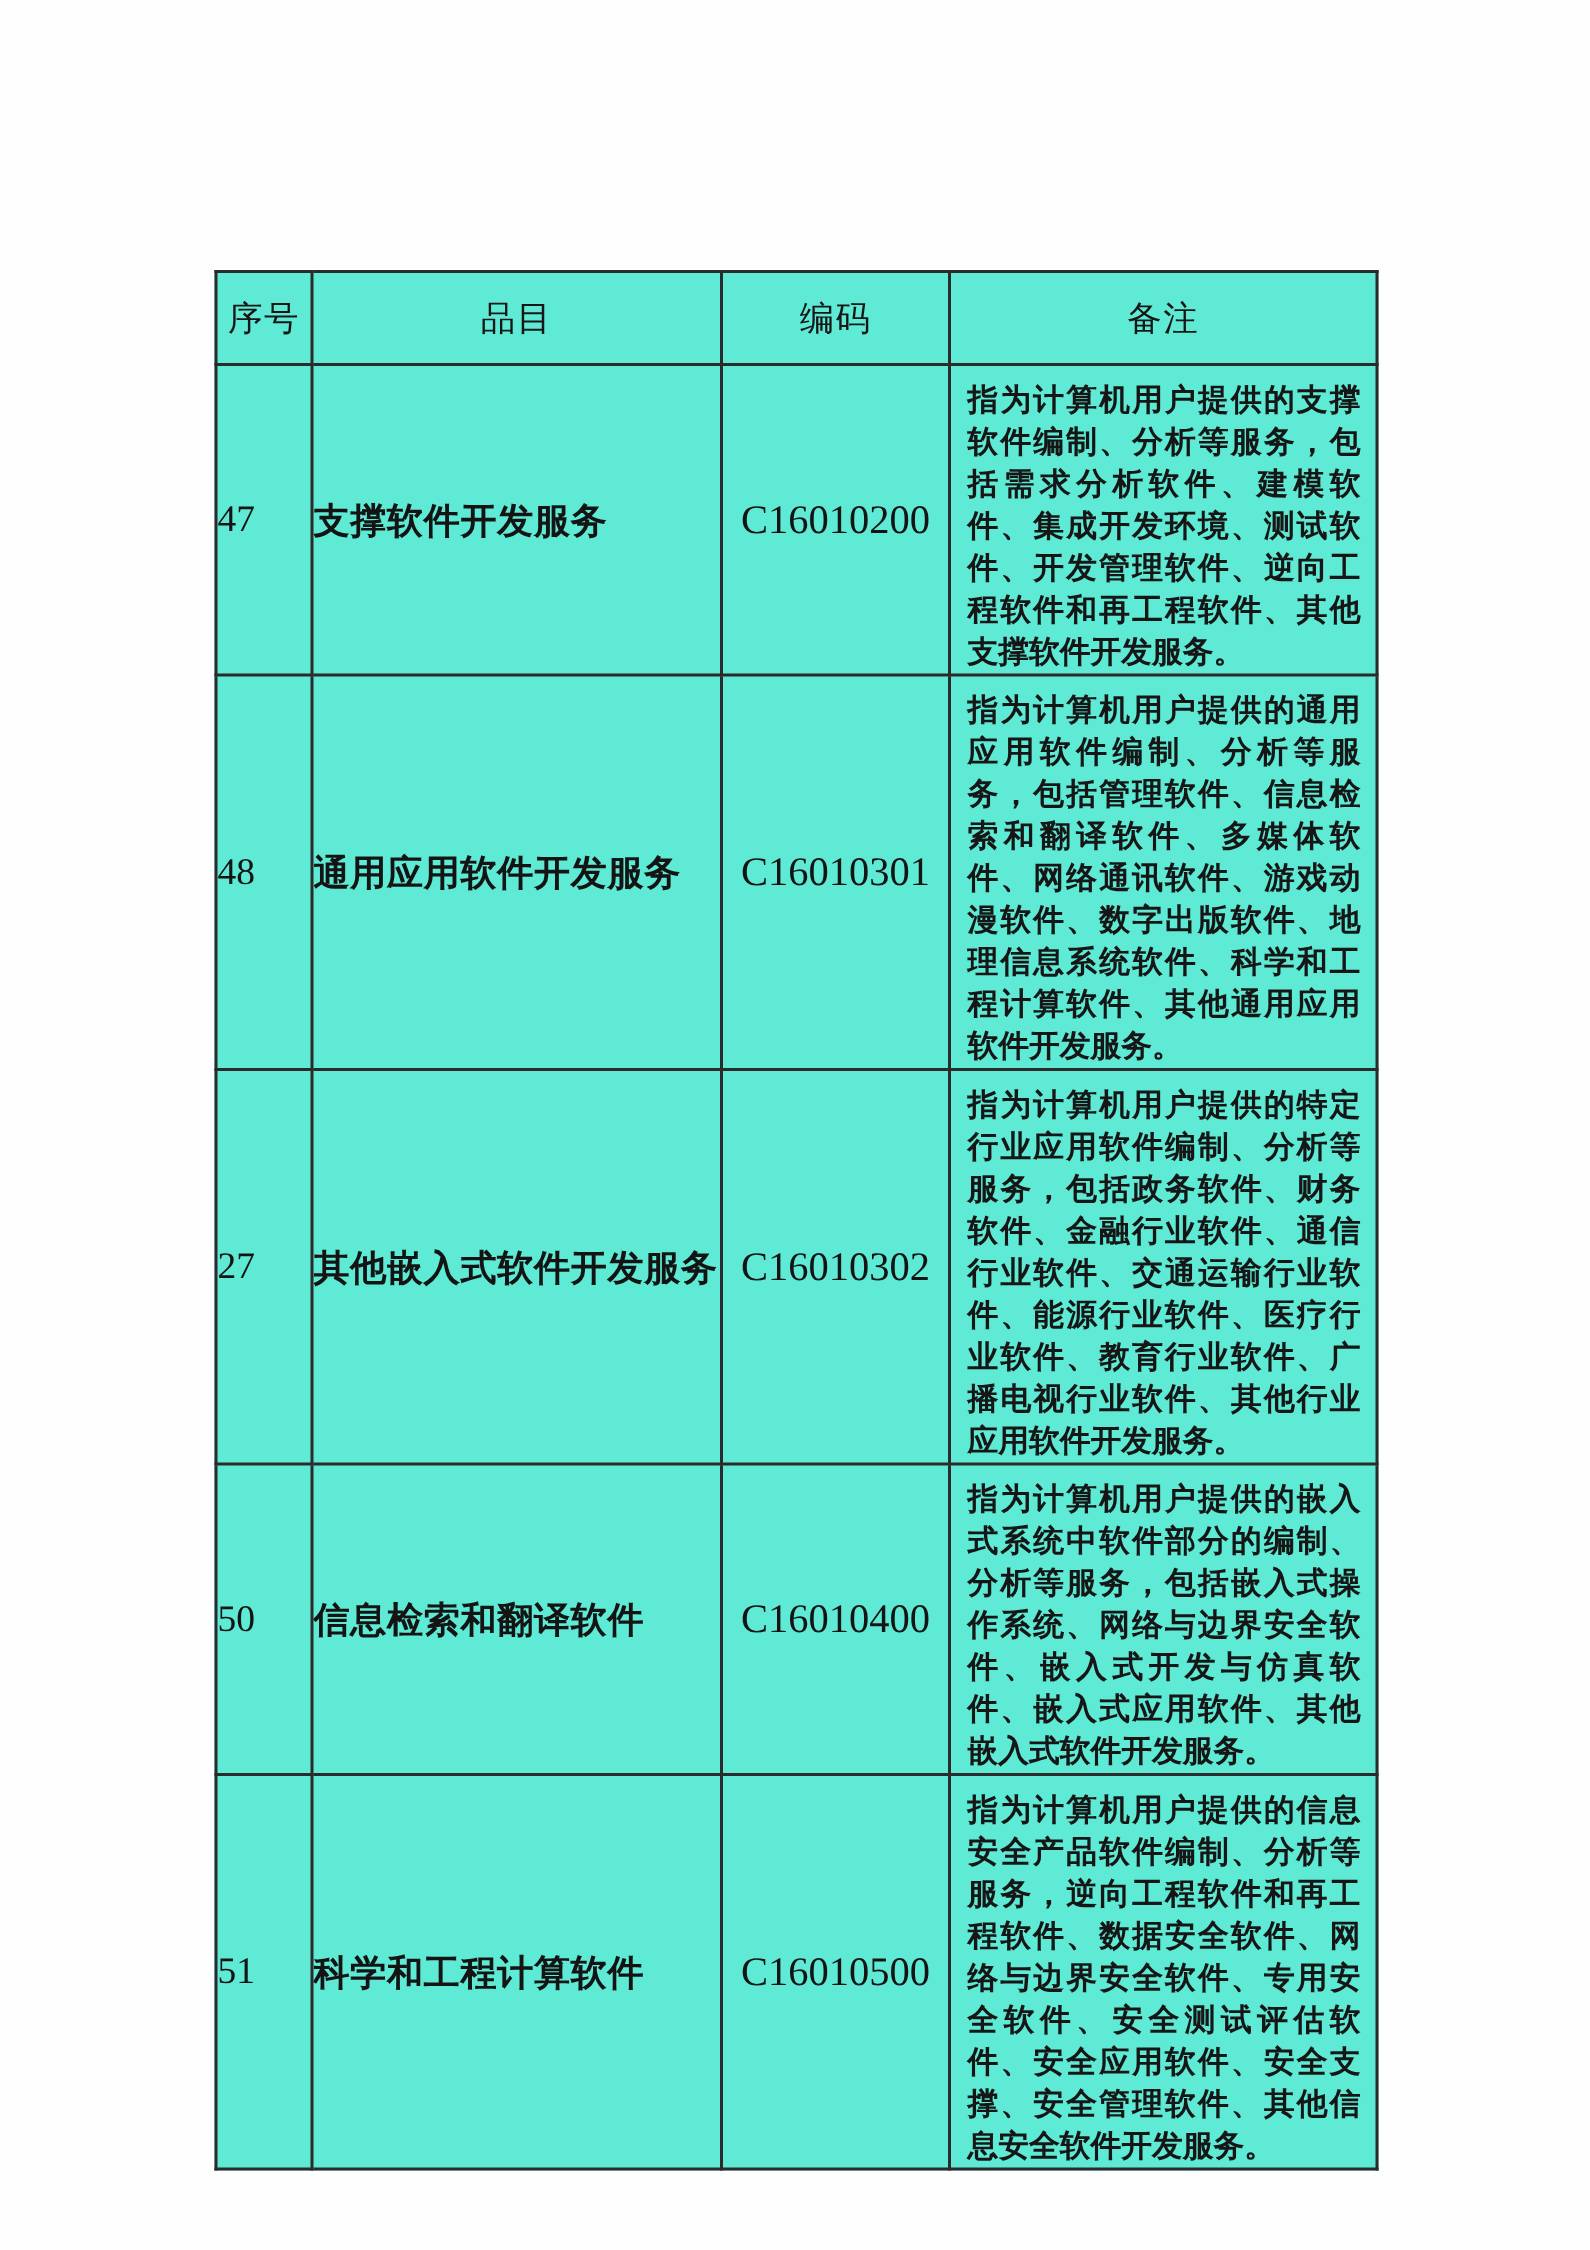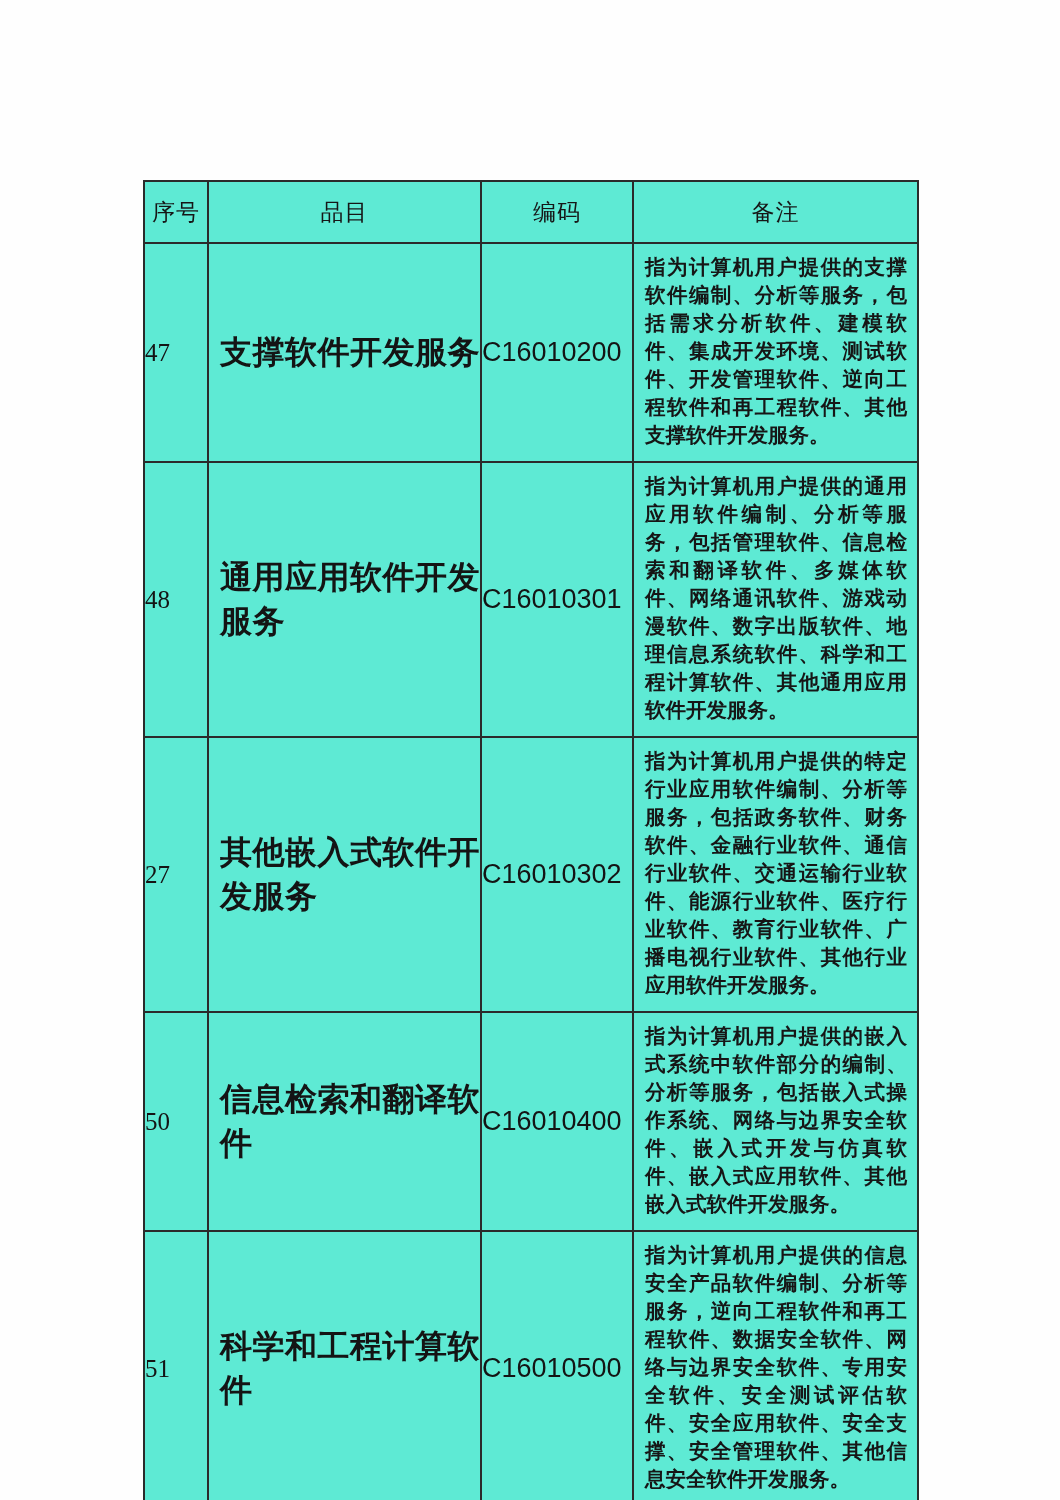--- a/index.html
+++ b/index.html
@@ -53,37 +53,37 @@
   }
 
   
   td.cell-no {
     font-family: "Liberation Serif", serif;
     font-size: 25px;
     color: #141414;
   }
 
   td.cell-item {
-    font-size: 32px;
+    font-size: 24px;
     font-weight: 600;
     text-align: left;
-    padding-left: 11px;
     letter-spacing: 0.5px;
     color: #141414;
   }
 
   td.cell-code {
-    font-family: Liberation Sans, sans-serif;
+    font-family: Liberation Serif, serif;
     font-size: 27px;
+    text-align: center;
     color: #141414;
   }
 
   td.cell-note {
     vertical-align: top;
-    padding: 9px 10px 12px 11px;
+    padding: 9px 10px 0 11px;
   }
 
   td.cell-note .note-text {
     font-size: 20.5px;
     font-weight: 600;
     line-height: 28px;
     text-align: justify;
     text-justify: inter-ideograph;
     color: #161616;
   }

